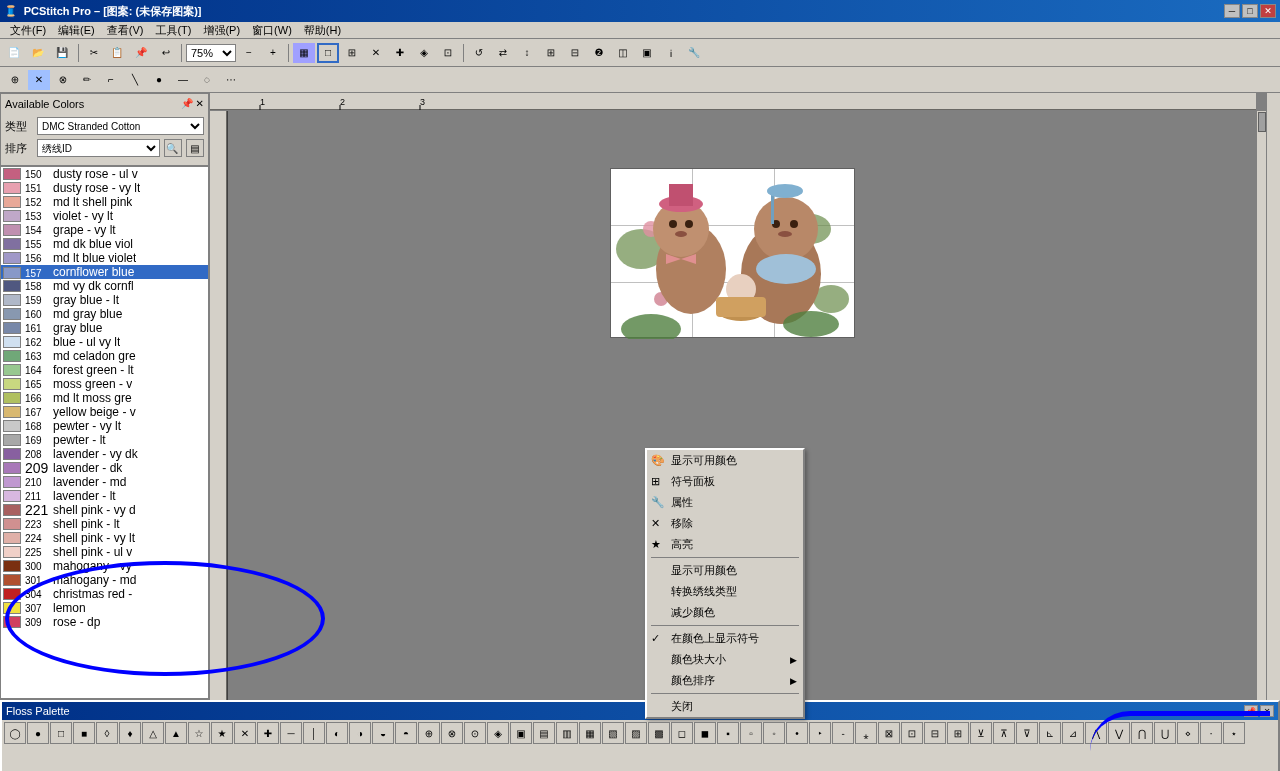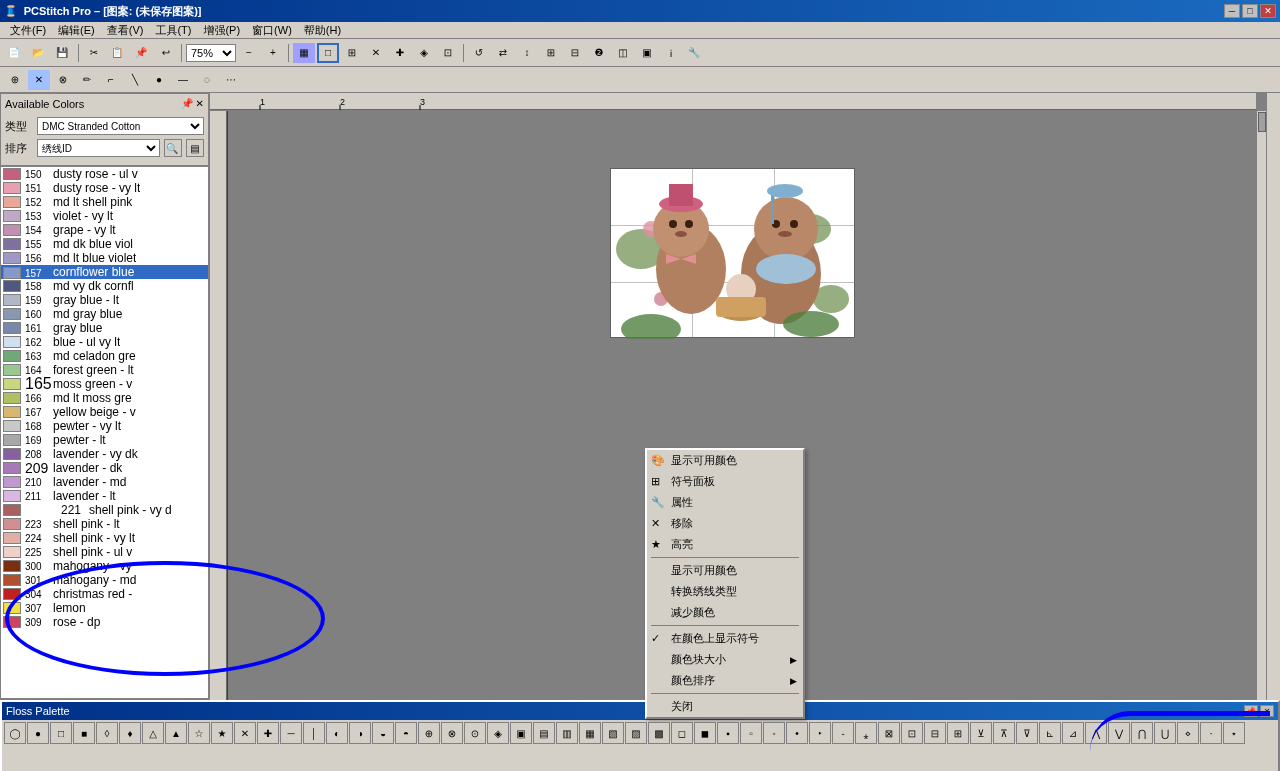--- a/index.html
+++ b/index.html
@@ -235,21 +235,21 @@
           <span style="min-width: 28px; font-size: 10px;">163 </span>
           <span class="color-text">md celadon gre</span>
         </div>
         <div class="color-row">
           <div class="color-swatch" style="background: rgb(152, 200, 144);"></div>
           <span style="min-width: 28px; font-size: 10px;">164 </span>
           <span class="color-text">forest green - lt</span>
         </div>
         <div class="color-row">
           <div class="color-swatch" style="background: rgb(200, 216, 128);"></div>
-          <span style="min-width: 28px; font-size: 16px;">165 </span>
+          <span style="min-width: 28px; font-size: 10px;">165 </span>
           <span class="color-text">moss green - v</span>
         </div>
         <div class="color-row">
           <div class="color-swatch" style="background: rgb(176, 192, 96);"></div>
           <span style="min-width: 28px; font-size: 10px;">166 </span>
           <span class="color-text">md lt moss gre</span>
         </div>
         <div class="color-row">
           <div class="color-swatch" style="background: rgb(216, 184, 112);"></div>
           <span style="min-width: 28px; font-size: 10px;">167 </span>
@@ -280,21 +280,21 @@
           <span style="min-width: 28px; font-size: 10px;">210 </span>
           <span class="color-text">lavender - md</span>
         </div>
         <div class="color-row">
           <div class="color-swatch" style="background: rgb(216, 184, 224);"></div>
           <span style="min-width: 28px; font-size: 10px;">211 </span>
           <span class="color-text">lavender - lt</span>
         </div>
         <div class="color-row">
           <div class="color-swatch" style="background: rgb(168, 96, 96);"></div>
-          <span style="min-width: 28px; font-size: 12px; margin-left: 36px;">221 </span>
+          <span style="min-width: 28px; font-size: 14px;">221 </span>
           <span class="color-text">shell pink - vy d</span>
         </div>
         <div class="color-row">
           <div class="color-swatch" style="background: rgb(208, 144, 144);"></div>
           <span style="min-width: 28px; font-size: 10px;">223 </span>
           <span class="color-text">shell pink - lt</span>
         </div>
         <div class="color-row">
           <div class="color-swatch" style="background: rgb(224, 176, 168);"></div>
           <span style="min-width: 28px; font-size: 10px;">224 </span>

